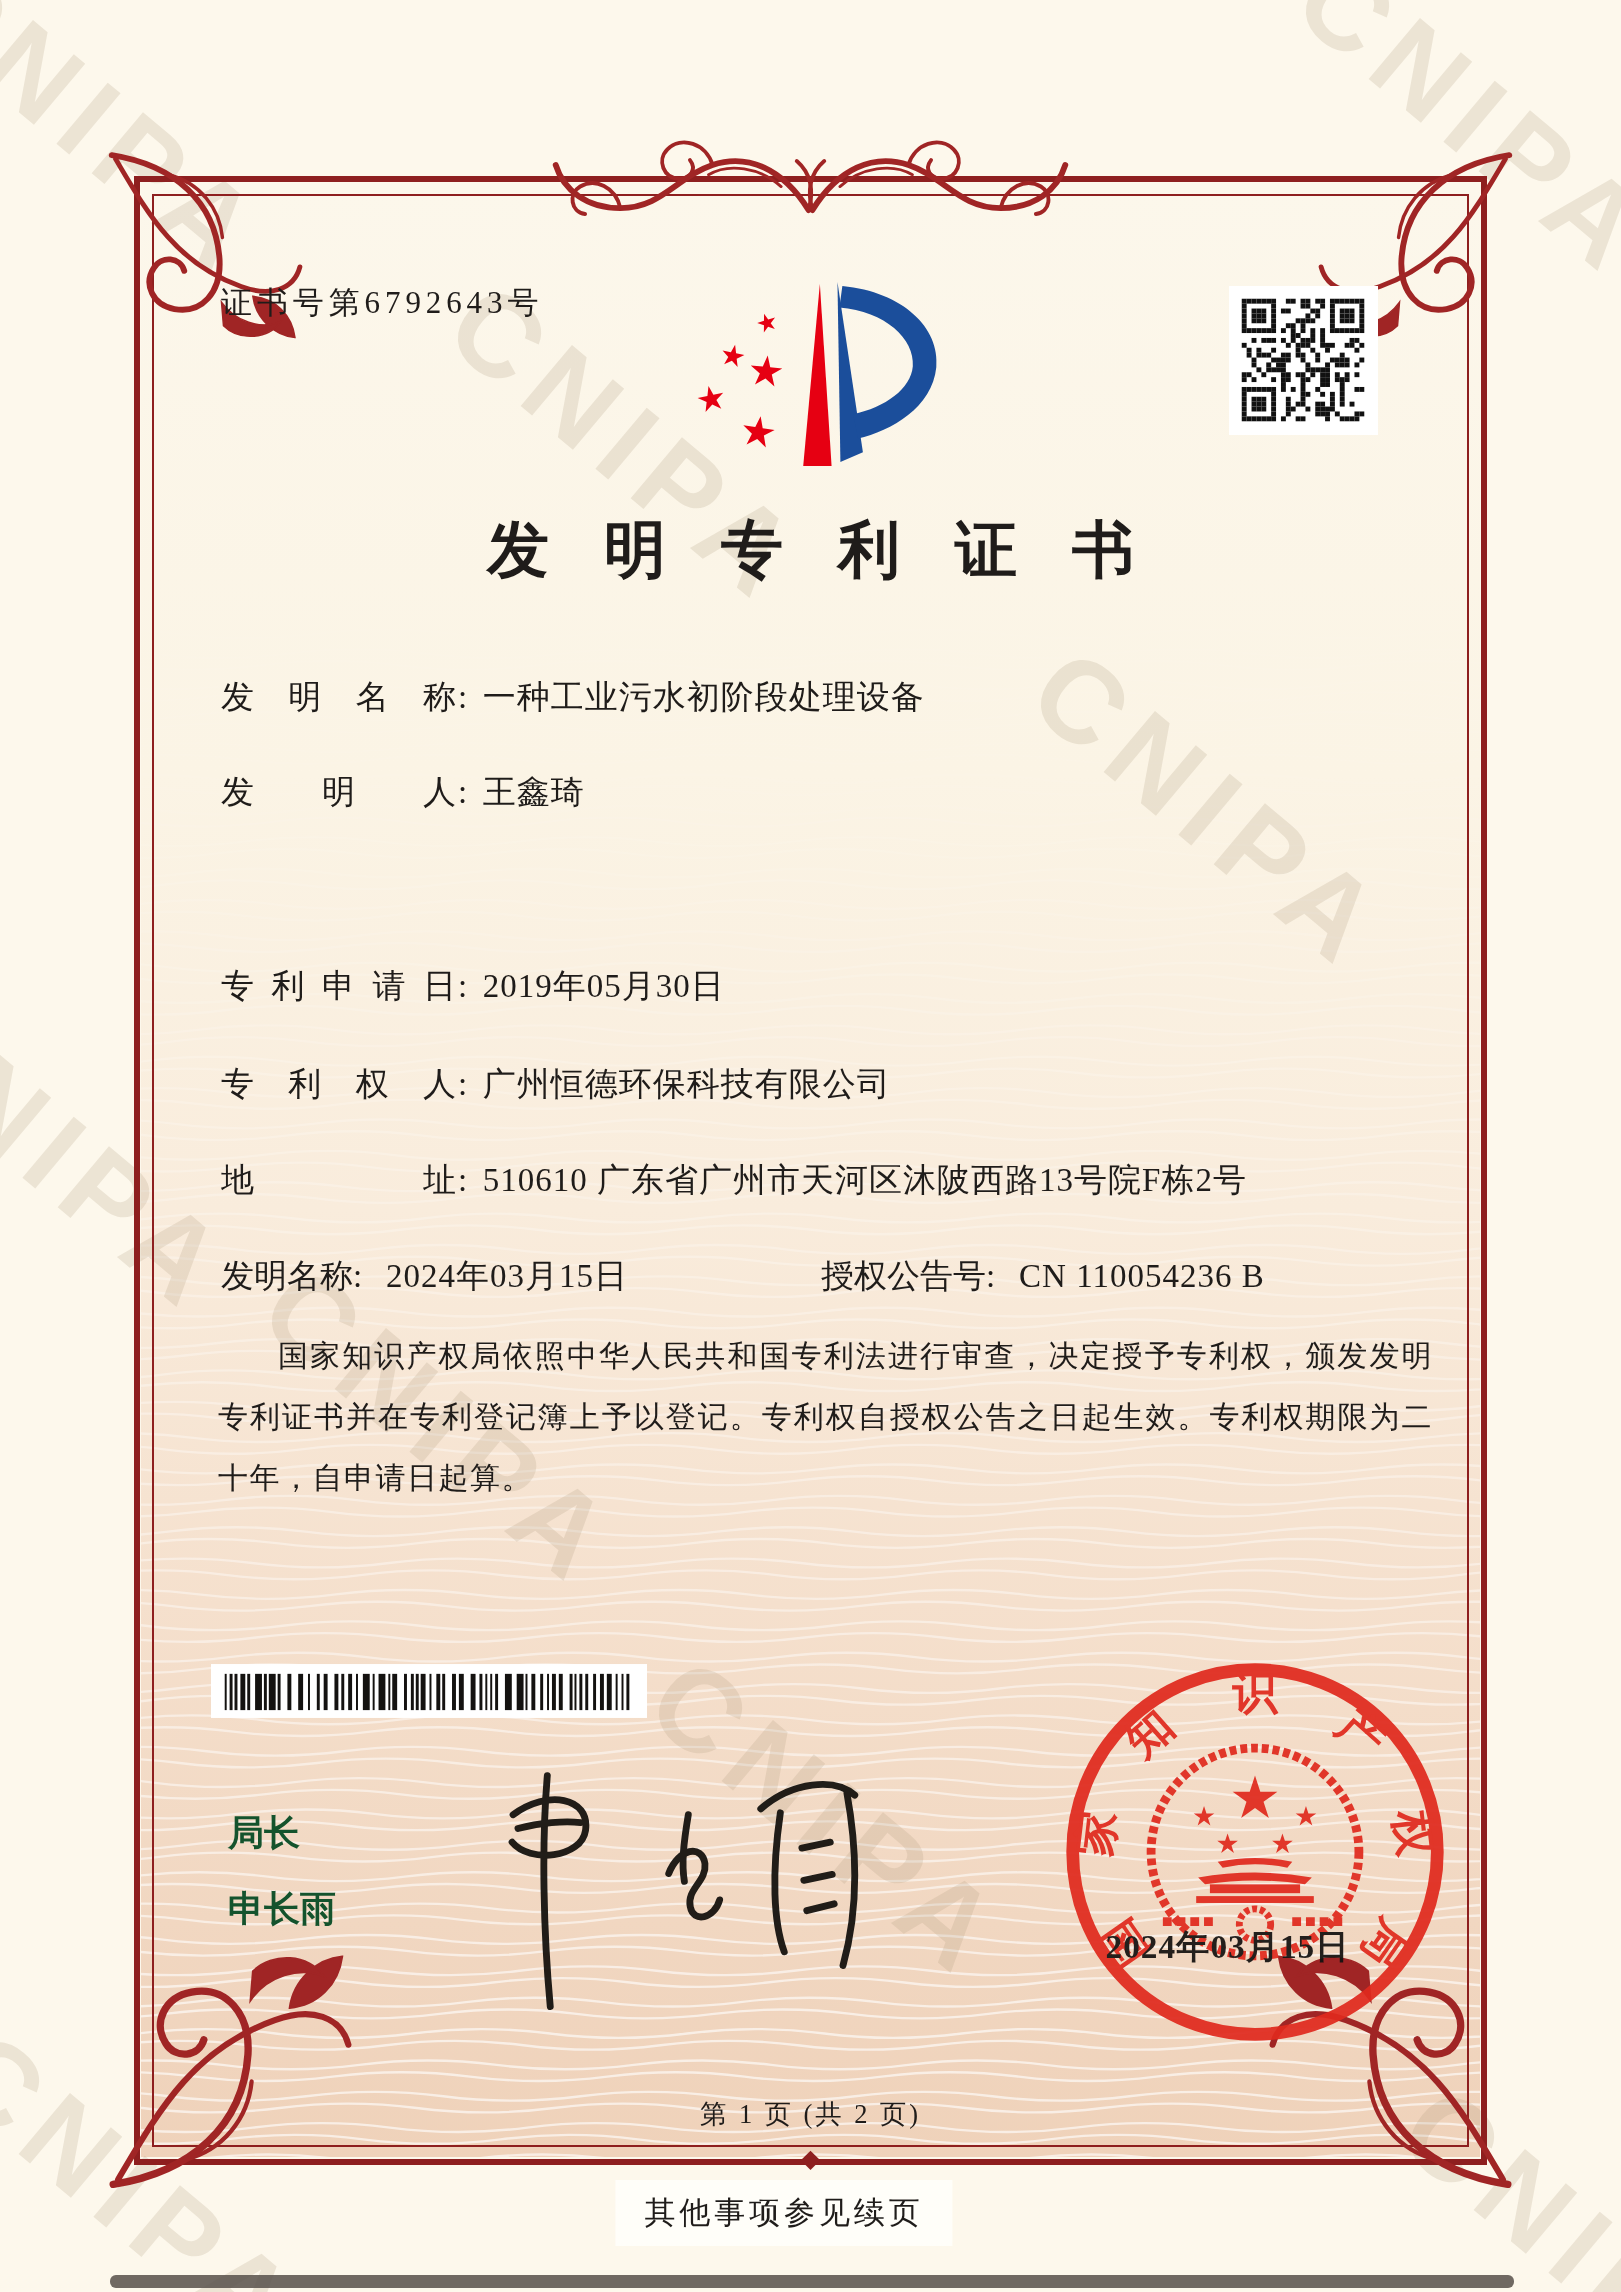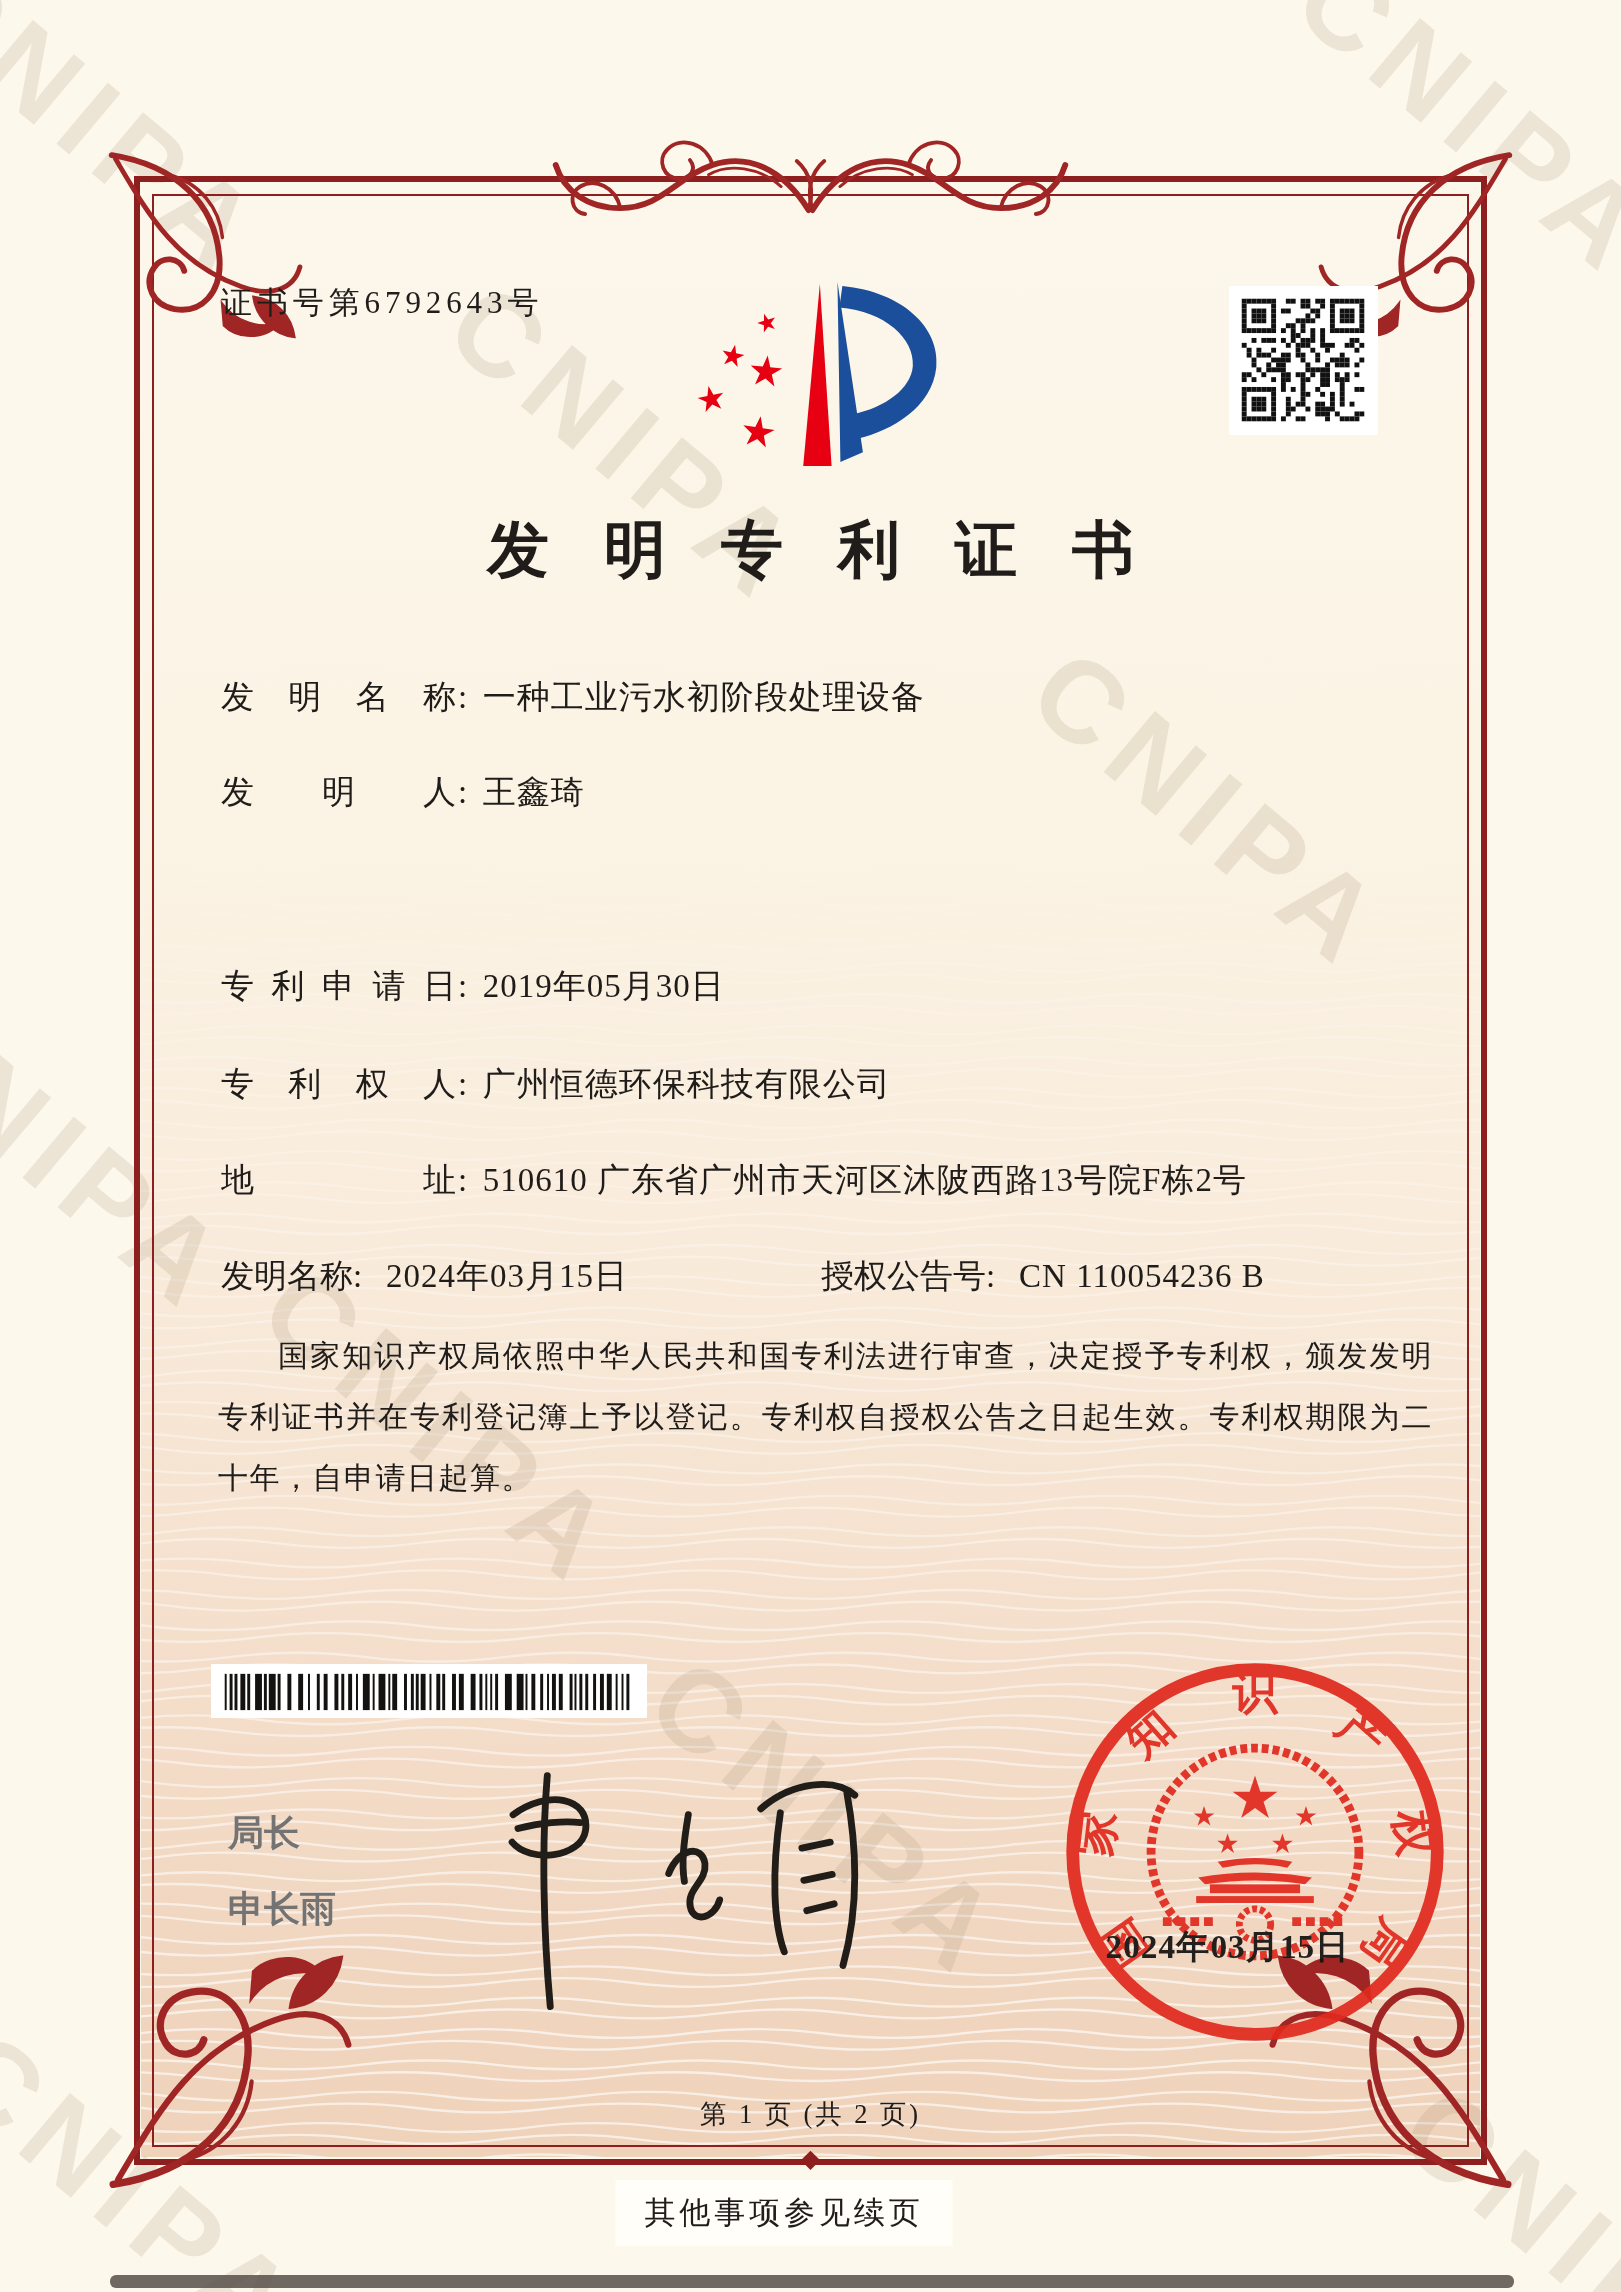--- a/index.html
+++ b/index.html
@@ -39,21 +39,21 @@
   .fcolon{display:inline-block;margin-left:2px;}
   .fvalue{display:inline-block;margin-left:15.7px;letter-spacing:1px;text-align:right;}
   .grow{position:absolute;left:0;top:1254px;width:100%;font-size:33px;}
   .gitem1{position:absolute;left:221px;white-space:nowrap;}
   .gitem2{position:absolute;left:821px;white-space:nowrap;}
   .paras{position:absolute;left:218px;top:1325px;width:1215px;font-size:30px;line-height:61px;
          text-align:justify;letter-spacing:1.5px;}
   .paras p{margin:0;text-indent:2em;}
   #barcode-svg{position:absolute;left:211px;top:1664px;}
   .director{position:absolute;left:228px;top:1809px;font-family:"Liberation Sans","DejaVu Sans",sans-serif;
-            font-weight:700;font-size:36px;color:#737373;}
+            font-weight:700;font-size:36px;color:#14532d;}
   .director .dname{margin-top:27.4px;}
   #sig-svg{position:absolute;left:469px;top:1754px;}
   #seal-svg{position:absolute;left:1057px;top:1654px;}
   .page-info{position:absolute;left:134px;right:134px;top:2096px;text-align:center;font-size:26.5px;letter-spacing:2.9px;}
   .cont-note{position:absolute;left:784px;top:2180px;transform:translateX(-50%);
              background:#fffef9;padding:11.8px 29px;font-size:31px;letter-spacing:3.9px;white-space:nowrap;}
   .bottom-shadow{position:absolute;left:110px;top:2275px;width:1404px;height:12.7px;background:#57504a;
                  border-radius:5.9px;opacity:.85;}
 </style>
 </head>

